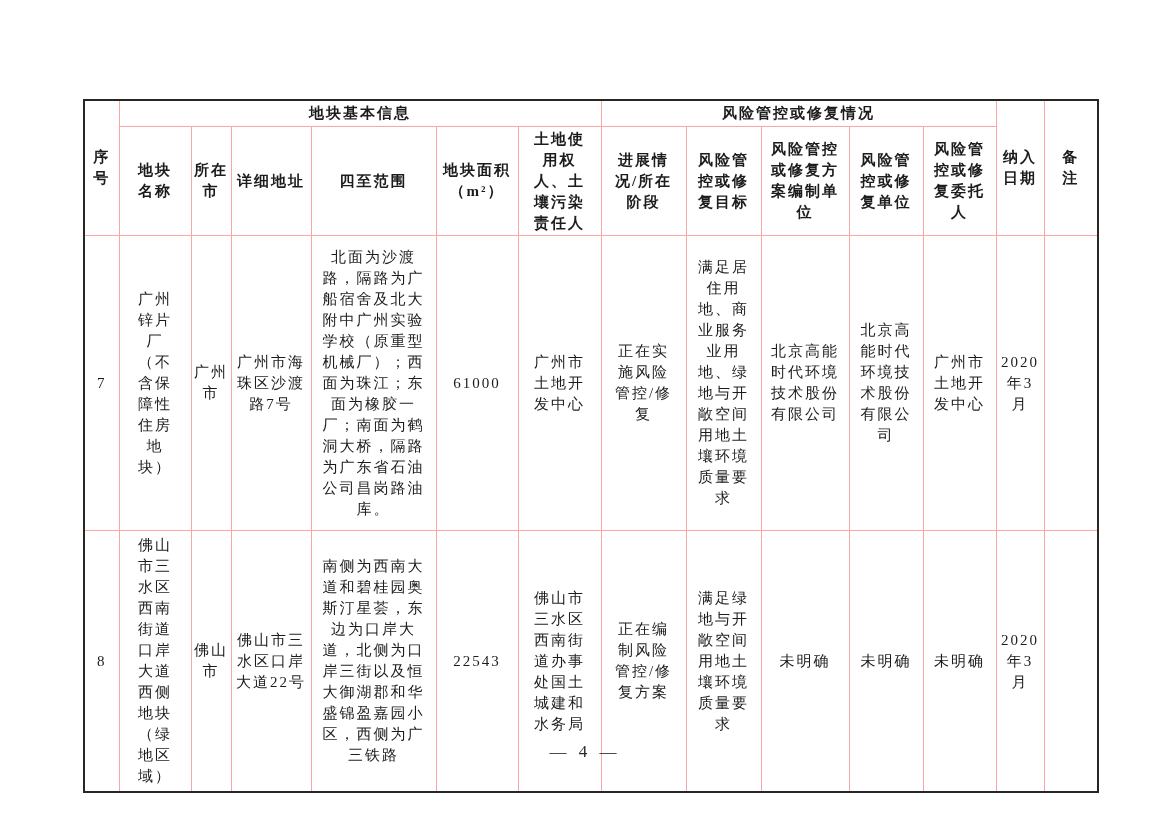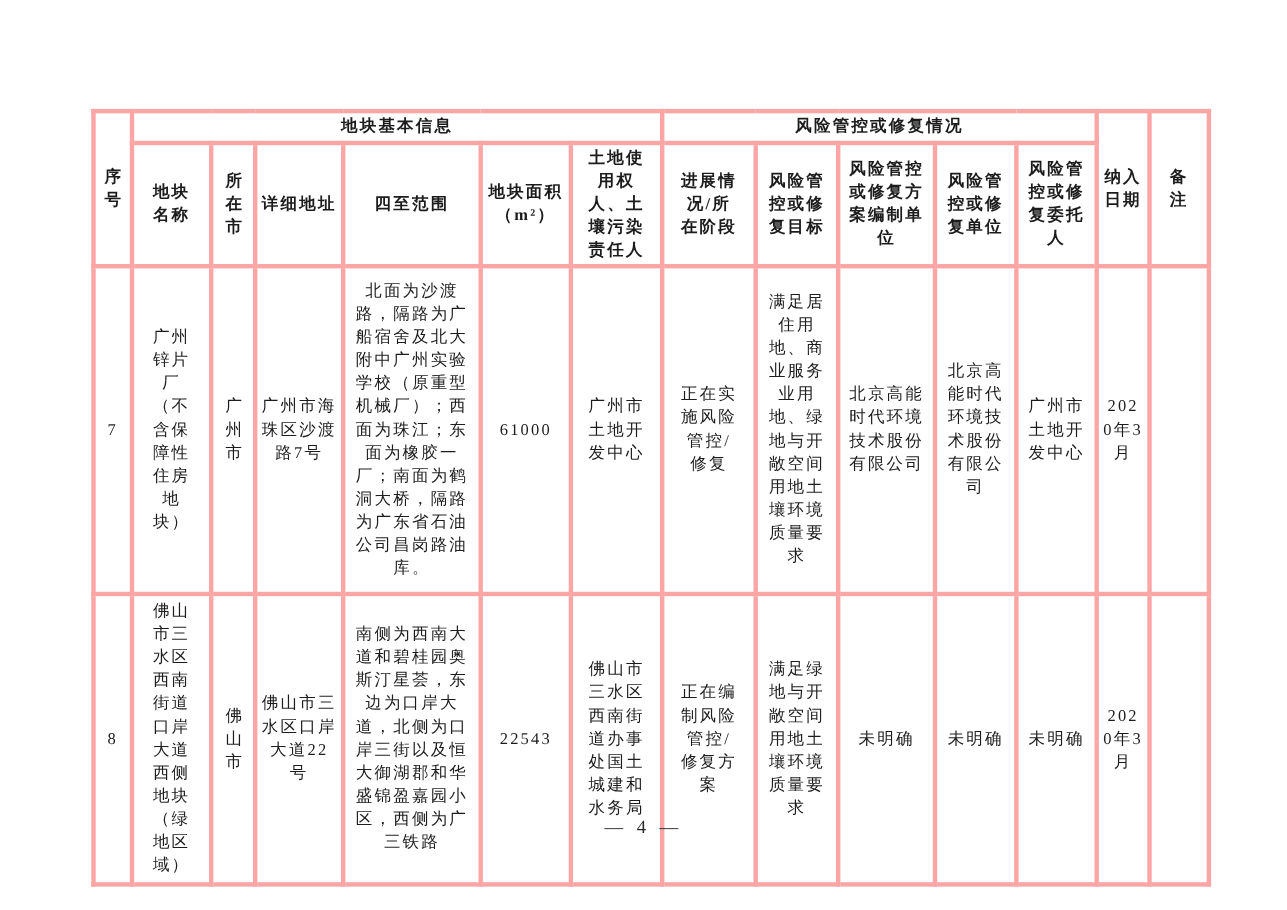--- a/index.html
+++ b/index.html
@@ -20,42 +20,42 @@
     position: absolute;
     left: 83px;
     top: 99px;
     width: 1014px;
     border-collapse: collapse;
     table-layout: fixed;
     border: 2px solid #262626;
   }
   table.doc-table th,
   table.doc-table td {
-    border: 4px solid #fca5a5;
+    border: 1px solid #fca5a5;
     text-align: center;
     vertical-align: middle;
     font-size: 15px;
     line-height: 21px;
     letter-spacing: 2px;
     font-weight: normal;
     word-break: break-all;
     overflow: hidden;
   }
   table.doc-table th {
     font-weight: bold;
   }
   tr.group-row th { height: 23px; }
   tr.subhead-row th { height: 108px; }
   tr.data-row-7 td { height: 262px; }
   tr.data-row-8 td { height: 228px; }
 
   
   .c-serial    { padding: 0 8px; }
   .c-name      { padding: 0 15px; }
-  .c-city      { padding: 0 11px; }
+  .c-city      { padding: 0 1px; }
   .c-address   { padding: 0 4px; }
   .c-bounds    { padding: 0 8px; }
   .c-area      { padding: 0 2px; }
   .c-landuser  { padding: 0 10px; }
   .c-progress  { padding: 0 12px; margin-left: 23px; }
   .c-target    { padding: 0 8px; }
   .c-planunit  { padding: 0 4px; }
   .c-repairunit{ padding: 0 9px; }
   .c-client    { padding: 0 6px; }
   .c-date      { padding: 16px 4px; }

